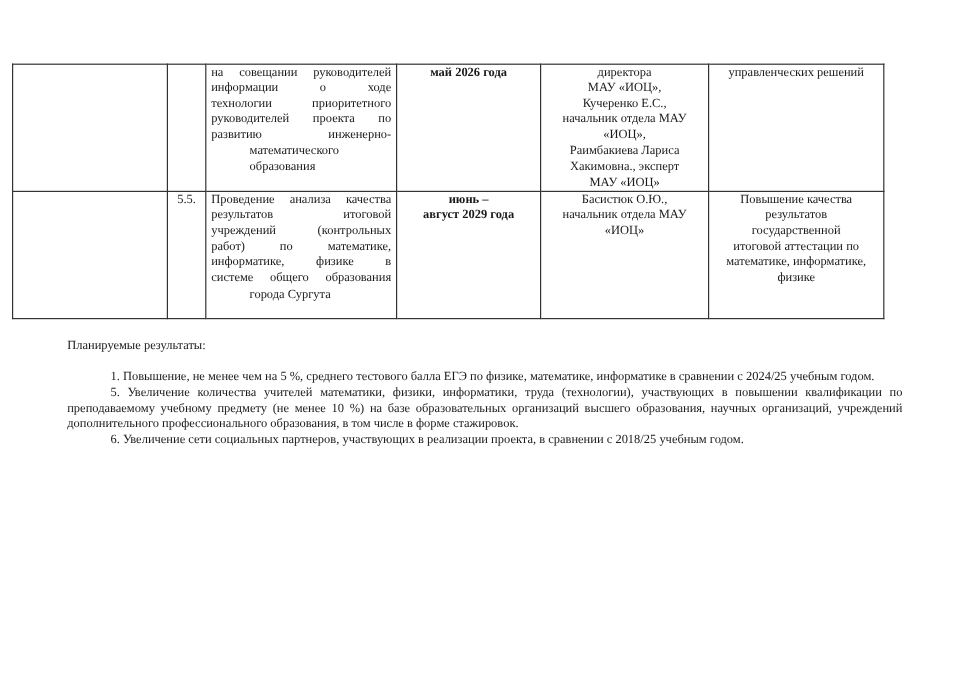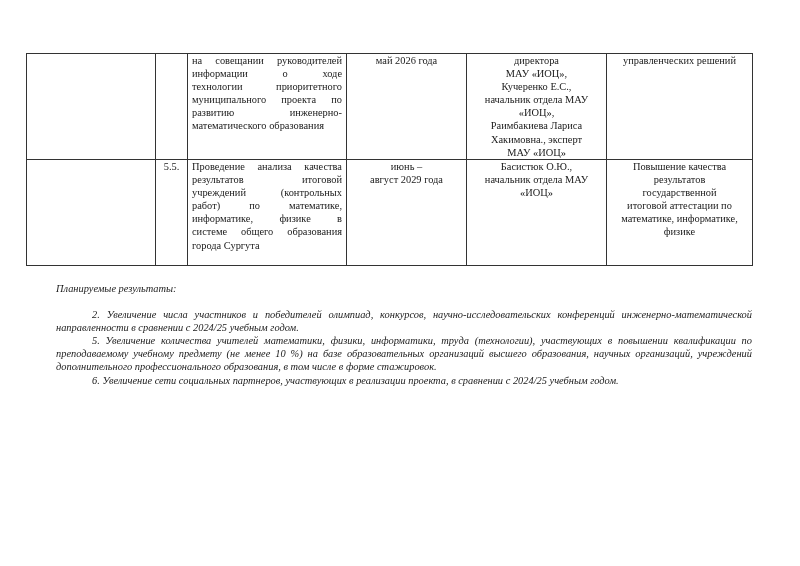--- a/index.html
+++ b/index.html
@@ -2,58 +2,58 @@
 <html><head>
 <meta charset="utf-8">
 <style>
   html, body { margin:0; padding:0; }
   body {
     width:800px; height:566px; background:#ffffff; position:relative; overflow:hidden;
     font-family:"Liberation Serif", "DejaVu Serif", serif; color:#1a1a1a;
     font-size:10.4px; line-height:13.1px;
   }
   table.plan {
-    position:absolute; left:26px; top:53px; width:726px; border-collapse:collapse;
+    position:absolute; left:10px; top:53px; width:726px; border-collapse:collapse;
     table-layout:fixed;
   }
   table.plan td {
     border:1px solid #333; vertical-align:top; padding:0 4px; box-sizing:border-box;
   }
   .c0 { width:129px; }
   .c1 { width:32px; text-align:center; }
   .c2 { width:159px; text-align:justify; text-align-last:left; }
-  .c3 { width:120px; text-align:center; }
+  .c3 { width:120px; text-align:center;font-weight:bold; }
   .c4 { width:140px; text-align:center; }
   .c5 { width:146px; text-align:center; }
   tr.r1 td { height:106px; }
   tr.r2 td { height:106px;text-align:center; }
   .cell-line { display:block; }
   .c2 .cell-line { text-align:justify; text-align-last:justify; }
-  .c2 .cell-line.last { text-align-last:left; }
+  .c2 .cell-line.last { text-align-last:left;margin-left:32px; }
   .results {
     position:absolute; left:56px; top:282px; width:696px;
   }
   .results .heading { margin:0 0 13px 0; }
   .results .item { text-align:justify; text-indent:18px; margin:0; }
   .results .item .num { display:inline-block; min-width:14px; }
-  .results p { margin:0;font-style:italic; }
+  .results p { margin:0; }
 </style>
 </head>
 <body>
 
 <table class="plan">
   <tbody>
       <tr class="r1">
     <td class="c0"></td>
     <td class="c1"></td>
     <td class="c2">
       <span class="cell-line">на совещании руководителей</span>
       <span class="cell-line">информации о ходе</span>
       <span class="cell-line">технологии приоритетного</span>
-      <span class="cell-line">муниципального проекта по</span>
+      <span class="cell-line">руководителей проекта по</span>
       <span class="cell-line">развитию инженерно-</span>
       <span class="cell-line last">математического образования</span>
     </td>
     <td class="c3">май 2026 года</td>
     <td class="c4">
       <span class="cell-line">директора</span>
       <span class="cell-line">МАУ «ИОЦ»,</span>
       <span class="cell-line">Кучеренко Е.С.,</span>
       <span class="cell-line">начальник отдела МАУ</span>
       <span class="cell-line">«ИОЦ»,</span>
@@ -93,16 +93,16 @@
       <span class="cell-line">итоговой аттестации по</span>
       <span class="cell-line">математике, информатике,</span>
       <span class="cell-line">физике</span>
     </td>
   </tr>
 </tbody>
   </table>
 
 <div class="results">
   <p class="heading">Планируемые результаты:</p>
-  <p class="item"><span class="num">2.</span> <span>Увеличение числа участников и победителей олимпиад, конкурсов, научно-исследовательских конференций инженерно-математической направленности в сравнении с 2024/25 учебным годом.</span></p>
+  <p class="item"><span class="num">1.</span> <span>Повышение, не менее чем на 5 %, среднего тестового балла ЕГЭ по физике, математике, информатике в сравнении с 2024/25 учебным годом.</span></p>
   <p class="item"><span class="num">5.</span> <span>Увеличение количества учителей математики, физики, информатики, труда (технологии), участвующих в повышении квалификации по преподаваемому учебному предмету (не менее 10 %) на базе образовательных организаций высшего образования, научных организаций, учреждений дополнительного профессионального образования, в том числе в форме стажировок.</span></p>
-  <p class="item"><span class="num">6.</span> <span>Увеличение сети социальных партнеров, участвующих в реализации проекта, в сравнении с 2024/25 учебным годом.</span></p>
+  <p class="item"><span class="num">6.</span> <span>Увеличение сети социальных партнеров, участвующих в реализации проекта, в сравнении с 2018/25 учебным годом.</span></p>
 </div>
 
 </body></html>

